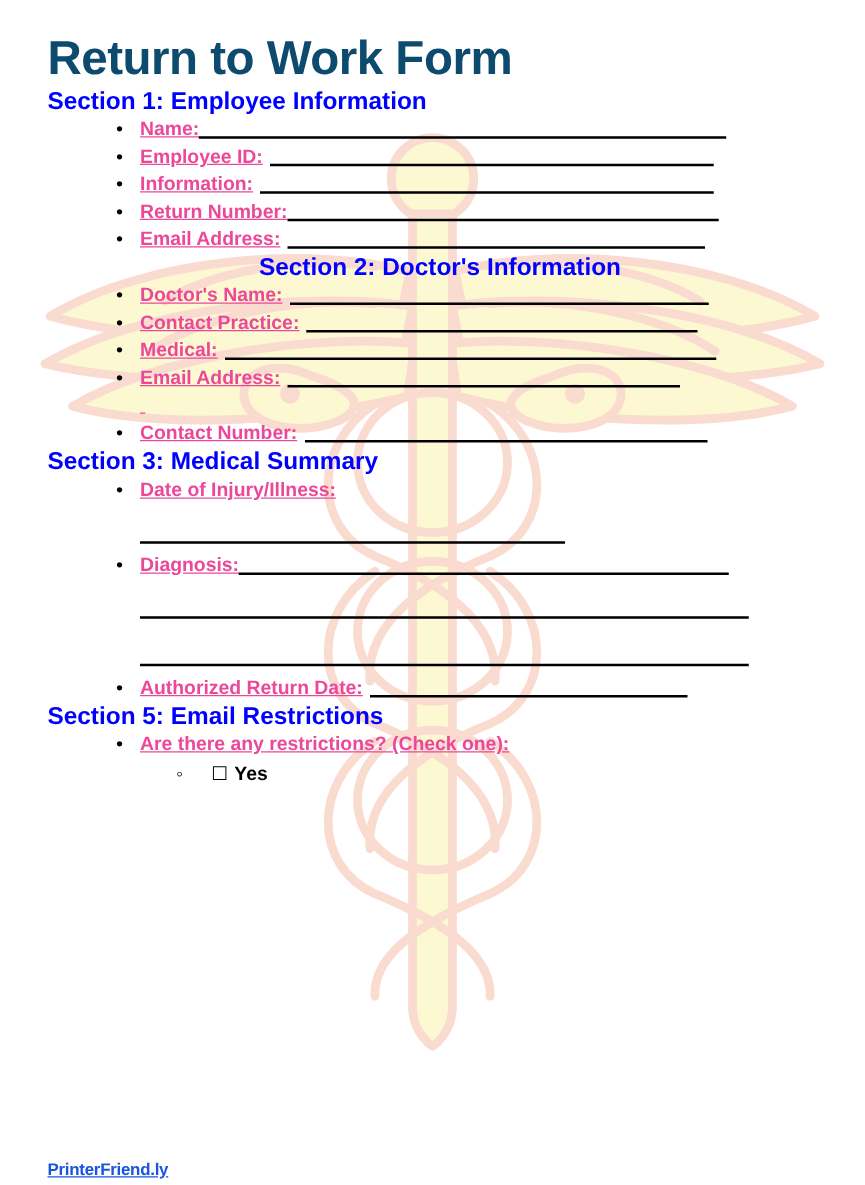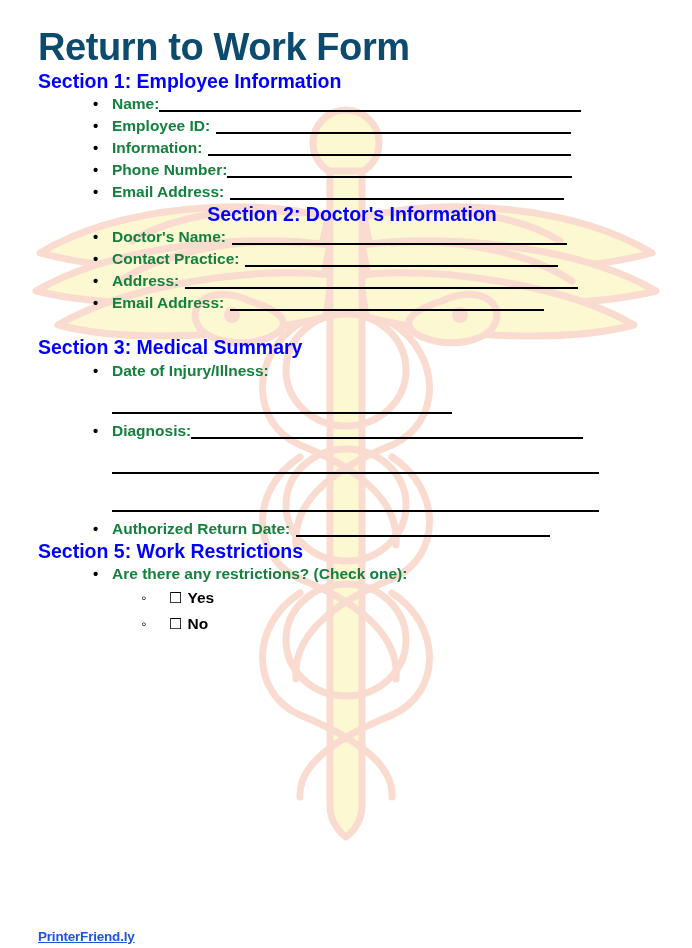--- a/index.html
+++ b/index.html
@@ -63,23 +63,24 @@
   ul.field-list {
     list-style: none;
     margin: 0;
     padding: 0;
   }
   ul.field-list > li {
     position: relative;
     padding-left: 86px;
     font-size: 15.5px;
     font-weight: bold;
-    color: #15803d;
+    color: #ec4899;
     line-height: 22px;
     white-space: nowrap;
+    text-decoration: underline;
   }
   ul.field-list > li::before {
     content: "\2022";
     position: absolute;
     left: 67px;
     top: 0;
     font-size: 15px;
     line-height: 22px;
     color: #000;
   }
@@ -196,56 +197,56 @@
 
 <div id="page">
 
   <h1 class="doc-title">Return to Work Form</h1>
 
   <h2 class="section-heading sec1-head">Section 1: Employee Information</h2>
   <ul class="field-list sec1-list">
     <li><span>Name:</span><span class="rule" style="width:422px"></span></li>
     <li><span>Employee ID:</span><span class="gap"></span><span class="rule" style="width:355px"></span></li>
     <li><span>Information:</span><span class="gap"></span><span class="rule" style="width:363px"></span></li>
-    <li><span>Phone Number:</span><span class="rule" style="width:345px"></span></li>
+    <li><span>Return Number:</span><span class="rule" style="width:345px"></span></li>
     <li><span>Email Address:</span><span class="gap"></span><span class="rule" style="width:334px"></span></li>
   </ul>
 
   <h2 class="section-heading sec2-head">Section 2: Doctor's Information</h2>
   <ul class="field-list sec2-list">
     <li><span>Doctor's Name:</span><span class="gap"></span><span class="rule" style="width:335px"></span></li>
     <li><span>Contact Practice:</span><span class="gap"></span><span class="rule" style="width:313px"></span></li>
-    <li><span>Address:</span><span class="gap"></span><span class="rule" style="width:393px"></span></li>
+    <li><span>Medical:</span><span class="gap"></span><span class="rule" style="width:393px"></span></li>
     <li><span>Email Address:</span><span class="gap"></span><span class="rule" style="width:314px"></span></li>
     <li class="nobullet">&nbsp;</li>
+    <li><span>Contact Number:</span><span class="gap"></span><span class="rule" style="width:322px"></span></li>
   </ul>
 
   <h2 class="section-heading sec3-head">Section 3: Medical Summary</h2>
   <ul class="field-list sec3-list">
     <li class="wrap-item">
       <span>Date of Injury/Illness:</span>
       <span class="rule-row"><span class="rule" style="width:340px"></span></span>
     </li>
     <li class="wrap-item">
       <span>Diagnosis:</span><span class="rule" style="width:392px"></span>
       <span class="rule-row"><span class="rule" style="width:487px"></span></span>
       <span class="rule-row"><span class="rule" style="width:487px"></span></span>
     </li>
   </ul>
 
   <ul class="field-list sec4-list">
     <li><span>Authorized Return Date:</span><span class="gap"></span><span class="rule" style="width:254px"></span></li>
   </ul>
 
-  <h2 class="section-heading sec5-head">Section 5: Work Restrictions</h2>
+  <h2 class="section-heading sec5-head">Section 5: Email Restrictions</h2>
   <ul class="field-list sec5-list">
     <li><span>Are there any restrictions? (Check one):</span></li>
   </ul>
   <ul class="sub-list">
     <li><span class="checkbox-glyph">☐</span><span>Yes</span></li>
-    <li><span class="checkbox-glyph">☐</span><span>No</span></li>
   </ul>
 
 </div>
 
 <div id="footer">
   <a href="#">PrinterFriend.ly</a>
 </div>
 
 </body></html>

